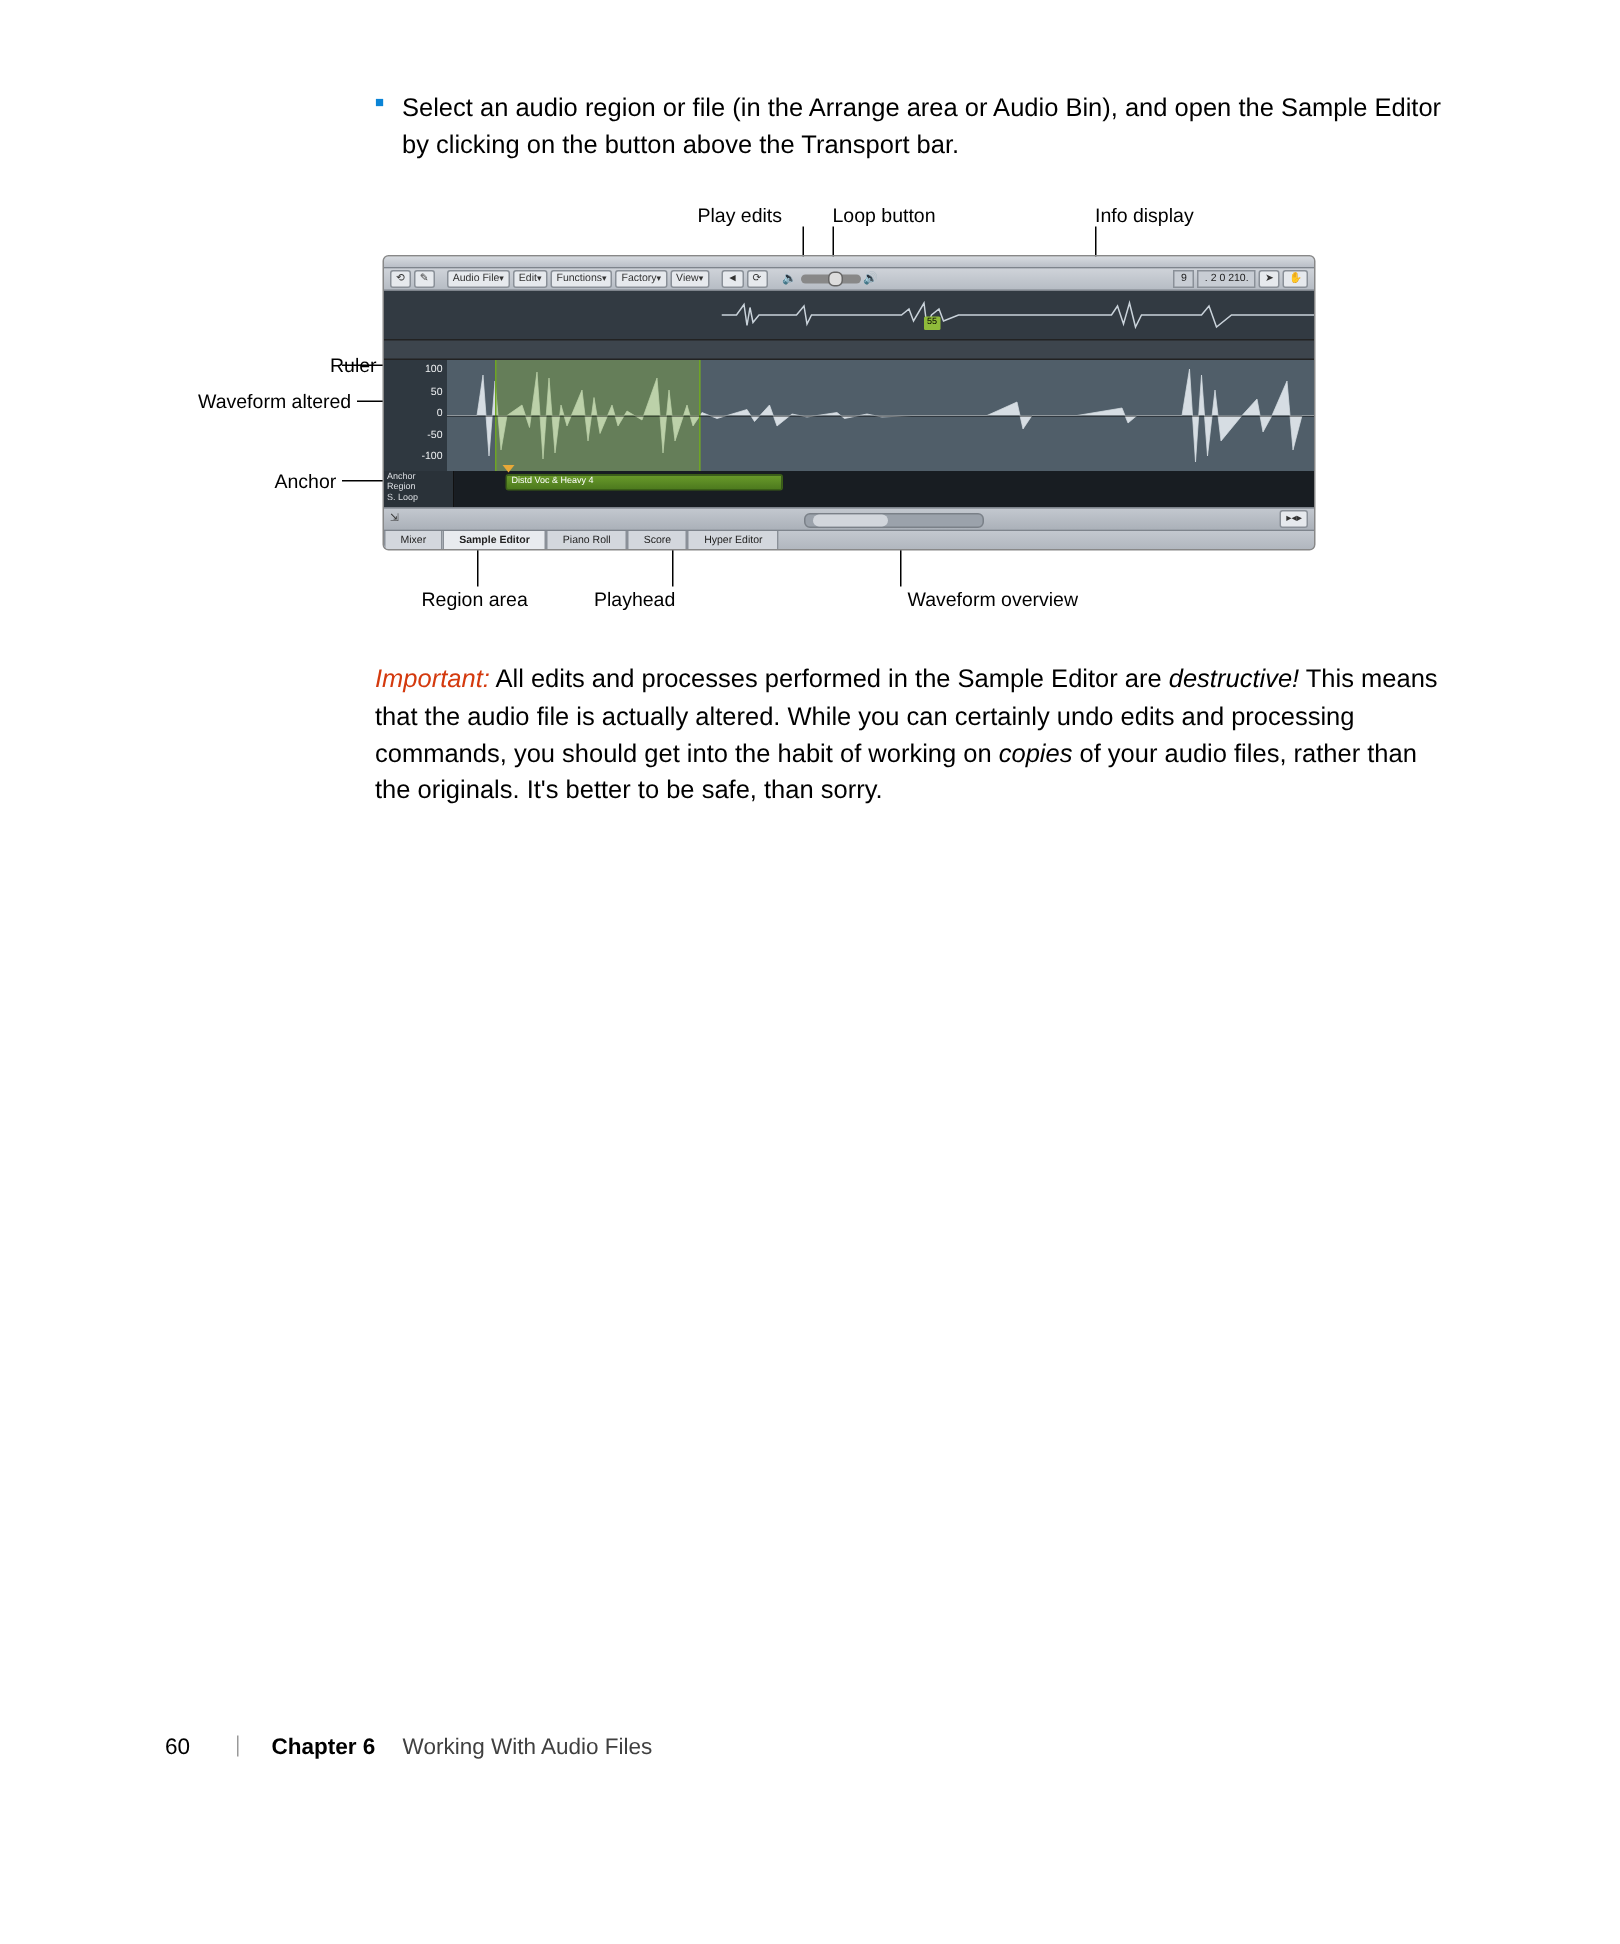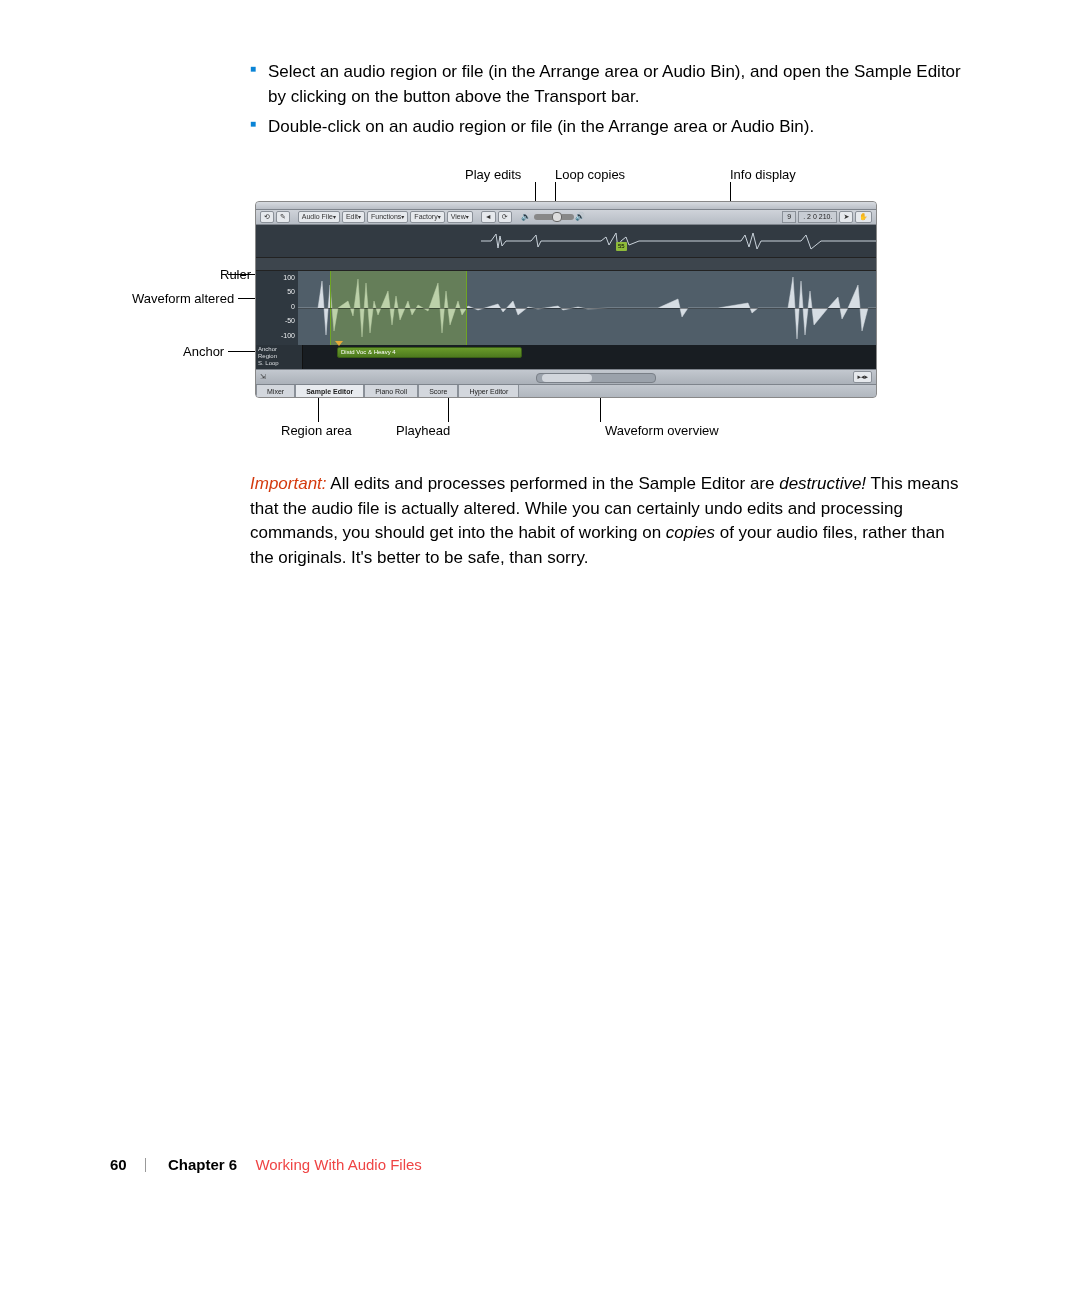--- a/index.html
+++ b/index.html
@@ -258,49 +258,48 @@
   }
   .italic { font-style: italic; }
   .footer {
     position: absolute;
     bottom: 120px;
     left: 110px;
     right: 110px;
     font-size: 15px;
   }
   .page-num {
-    font-weight: bold;
-    margin-right: 14px;
+    font-weight: normal;
+    margin-right: 27px;
   }
   .footer-sep {
     display: inline-block;
     border-left: 1px solid #999;
     height: 14px;
     vertical-align: -2px;
     margin-right: 18px;
   }
   .chapter-label { font-weight: bold; }
-  .chapter-title { color: #ef4444; margin-left: 14px; }
+  .chapter-title { color: #404040; margin-left: 14px; }
 </style>
 </head>
 <body>
 
 <div class="page">
   <div class="content">
     <ul class="bullets">
       <li>Select an audio region or file (in the Arrange area or Audio Bin), and open the Sample Editor by clicking on the button above the Transport bar.</li>
-      <li>Double-click on an audio region or file (in the Arrange area or Audio Bin).</li>
     </ul>
 
     <div class="figure-wrap">
 
       <span class="callout" style="left:305px; top:0;">Play edits</span>
       <div class="leader" style="left:375px; top:16px; width:1px; height:30px;"></div>
 
-      <span class="callout" style="left:395px; top:0;">Loop copies</span>
+      <span class="callout" style="left:395px; top:0;">Loop button</span>
       <div class="leader" style="left:395px; top:16px; width:1px; height:30px;"></div>
 
       <span class="callout" style="left:570px; top:0;">Info display</span>
       <div class="leader" style="left:570px; top:16px; width:1px; height:30px;"></div>
 
       <span class="callout" style="left:36px; top:100px;margin-left:24px;">Ruler</span>
       <div class="leader" style="left:68px; top:108px; height:1px; width:48px;"></div>
 
       <span class="callout" style="left:-28px; top:124px;">Waveform altered</span>
       <div class="leader" style="left:78px; top:132px; height:1px; width:46px;"></div>

